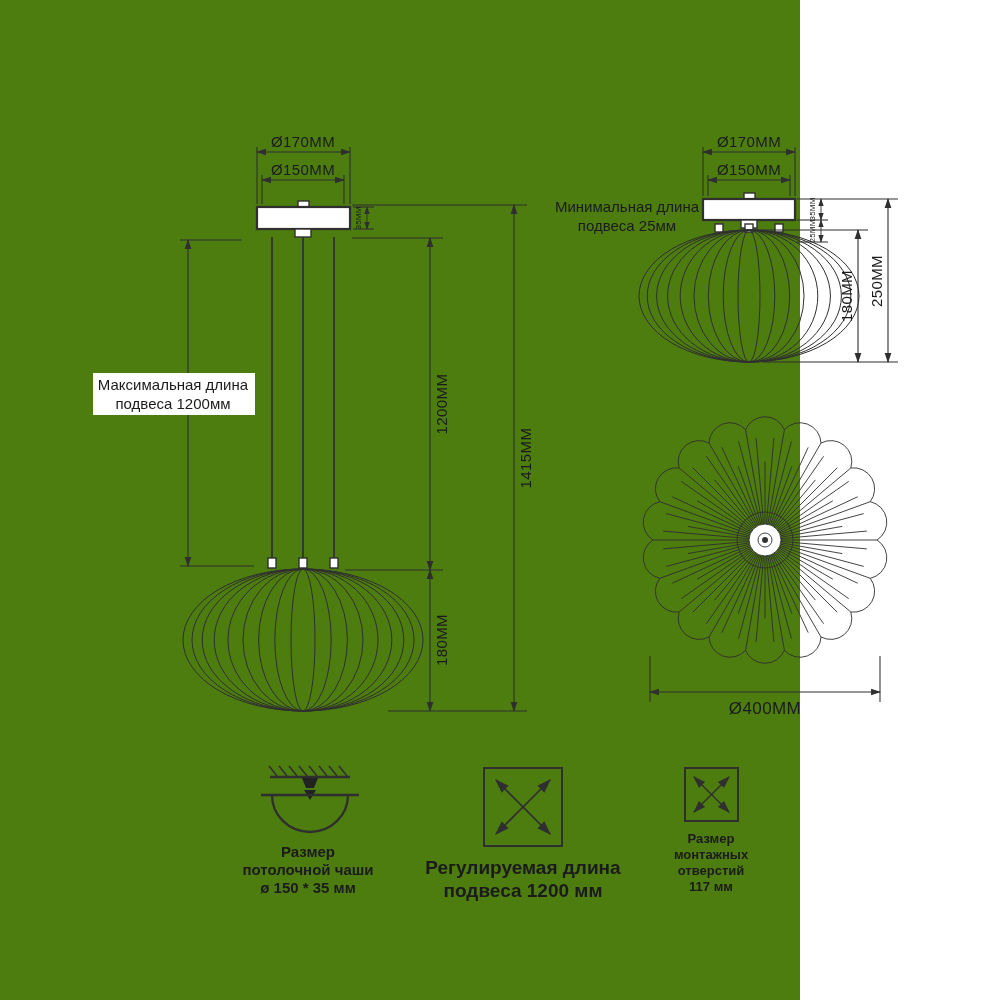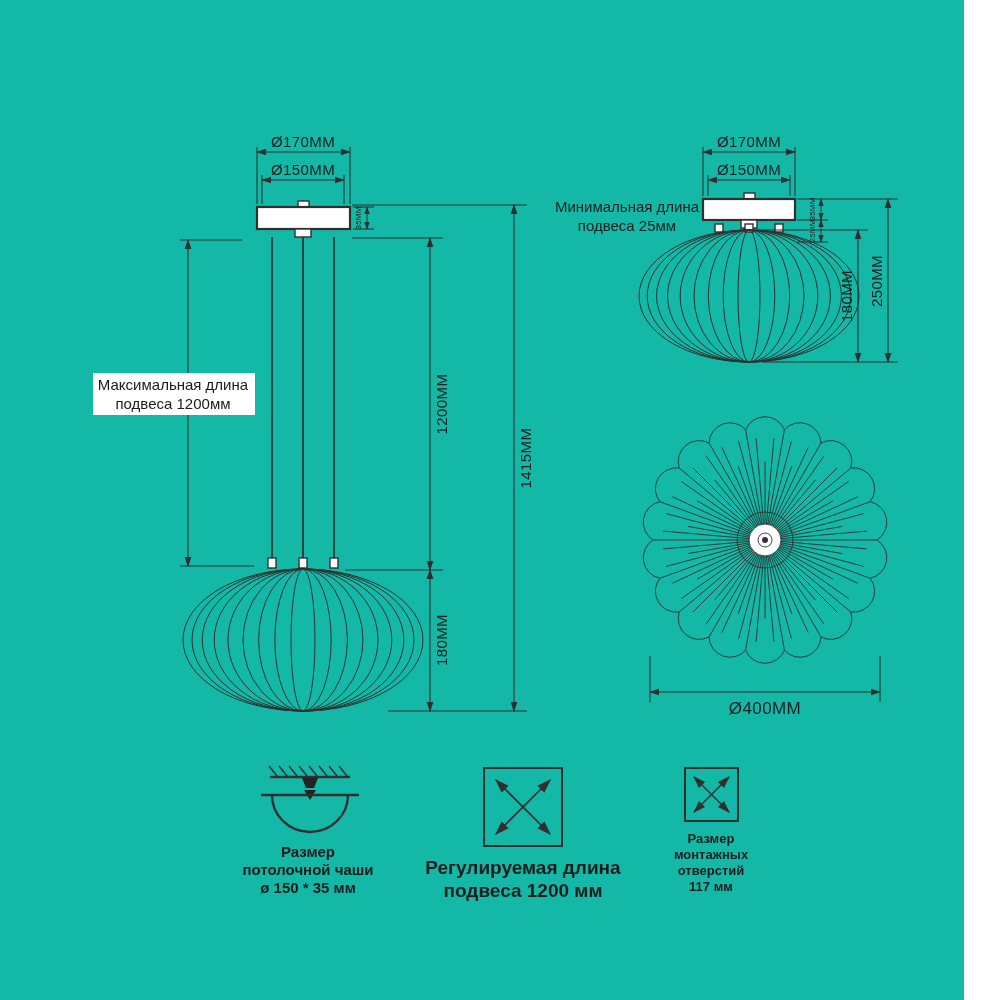--- a/index.html
+++ b/index.html
@@ -1,17 +1,17 @@
 <!DOCTYPE html>
 <html><head>
 <meta charset="utf-8">
 <style>
   html,body{margin:0;padding:0}
   body{width:1000px;height:1000px;background:#ffffff;overflow:hidden}
-  .canvas{position:relative;width:964px;height:1000px;background:#14b8a6}
+  .canvas{position:relative;width:800px;height:1000px;background:#4d7c0f}
   svg{display:block}
   text{fill:#1b1b1b;font-family:"Liberation Sans","DejaVu Sans",sans-serif}
   .t-dim{font-size:15px;letter-spacing:.4px}
   .t-tiny{font-size:8px;letter-spacing:.2px}
   .t-label{font-size:15px}
   .t-dia{font-size:17px;letter-spacing:.4px}
   .t-leg1{font-size:15px;font-weight:700}
   .t-leg2{font-size:19px;font-weight:700}
   .t-leg3{font-size:13px;font-weight:700}
   .part{fill:#ffffff;stroke:#2f2f2f;stroke-width:2.2}

